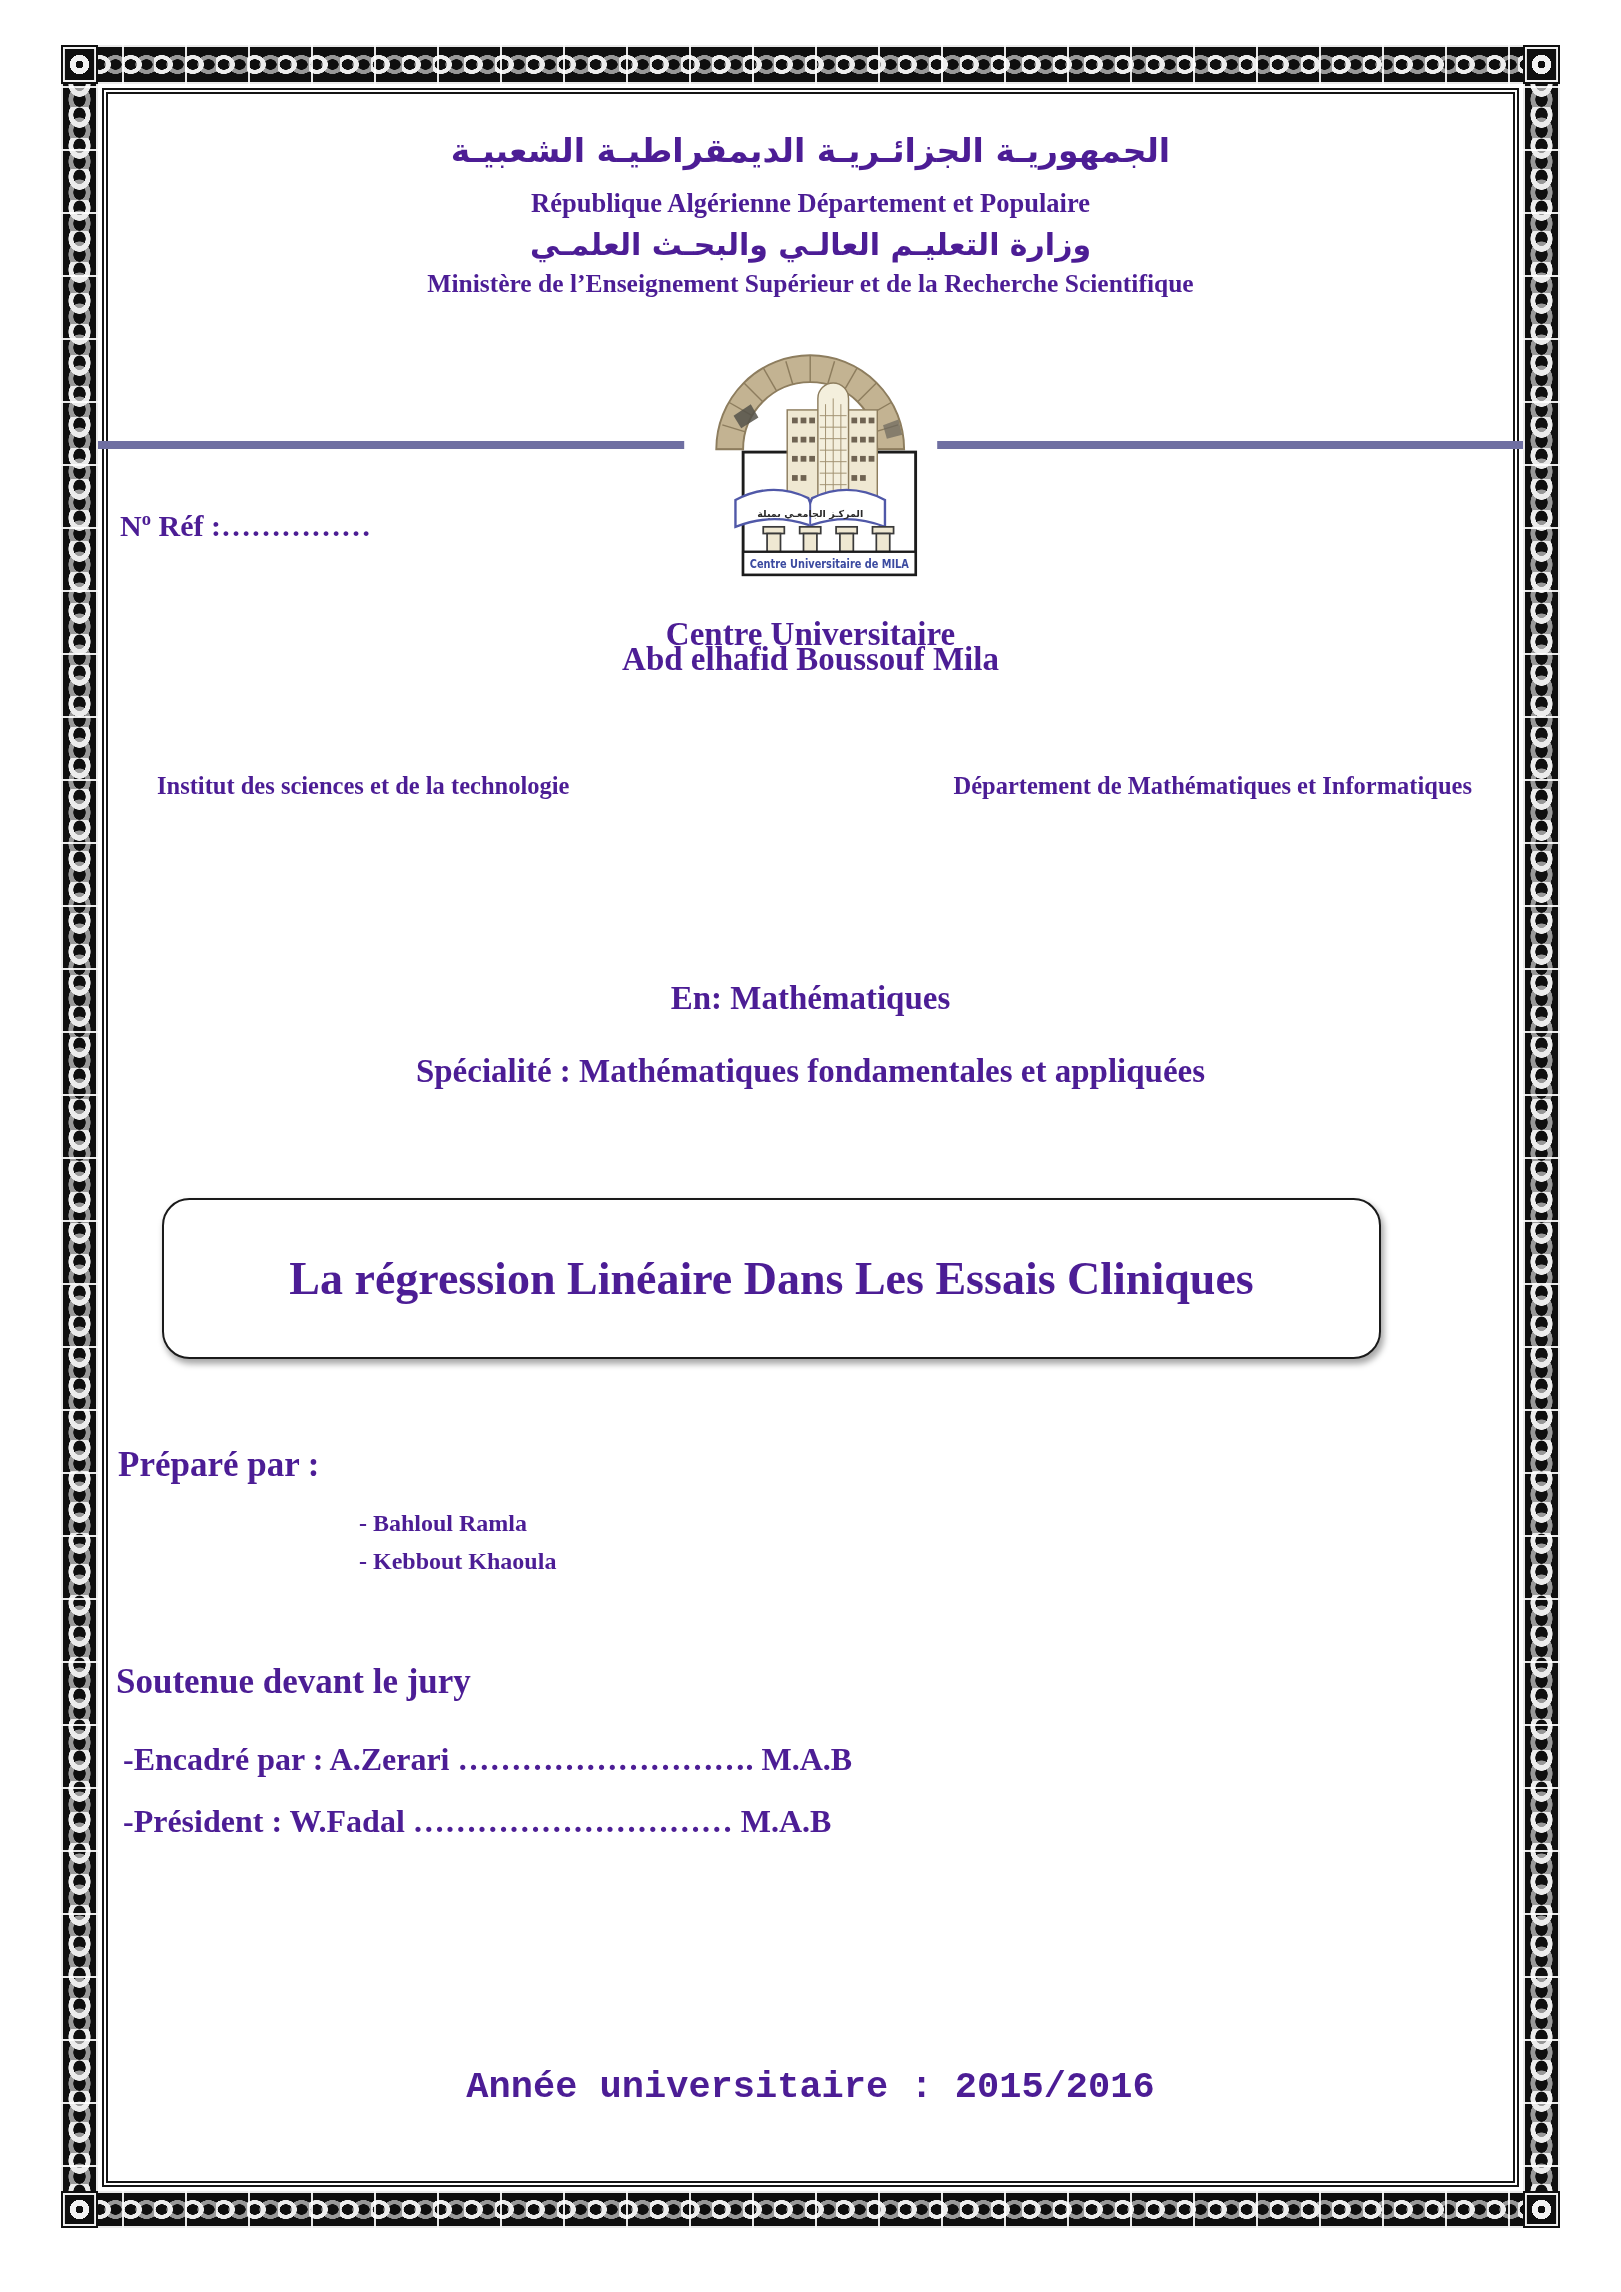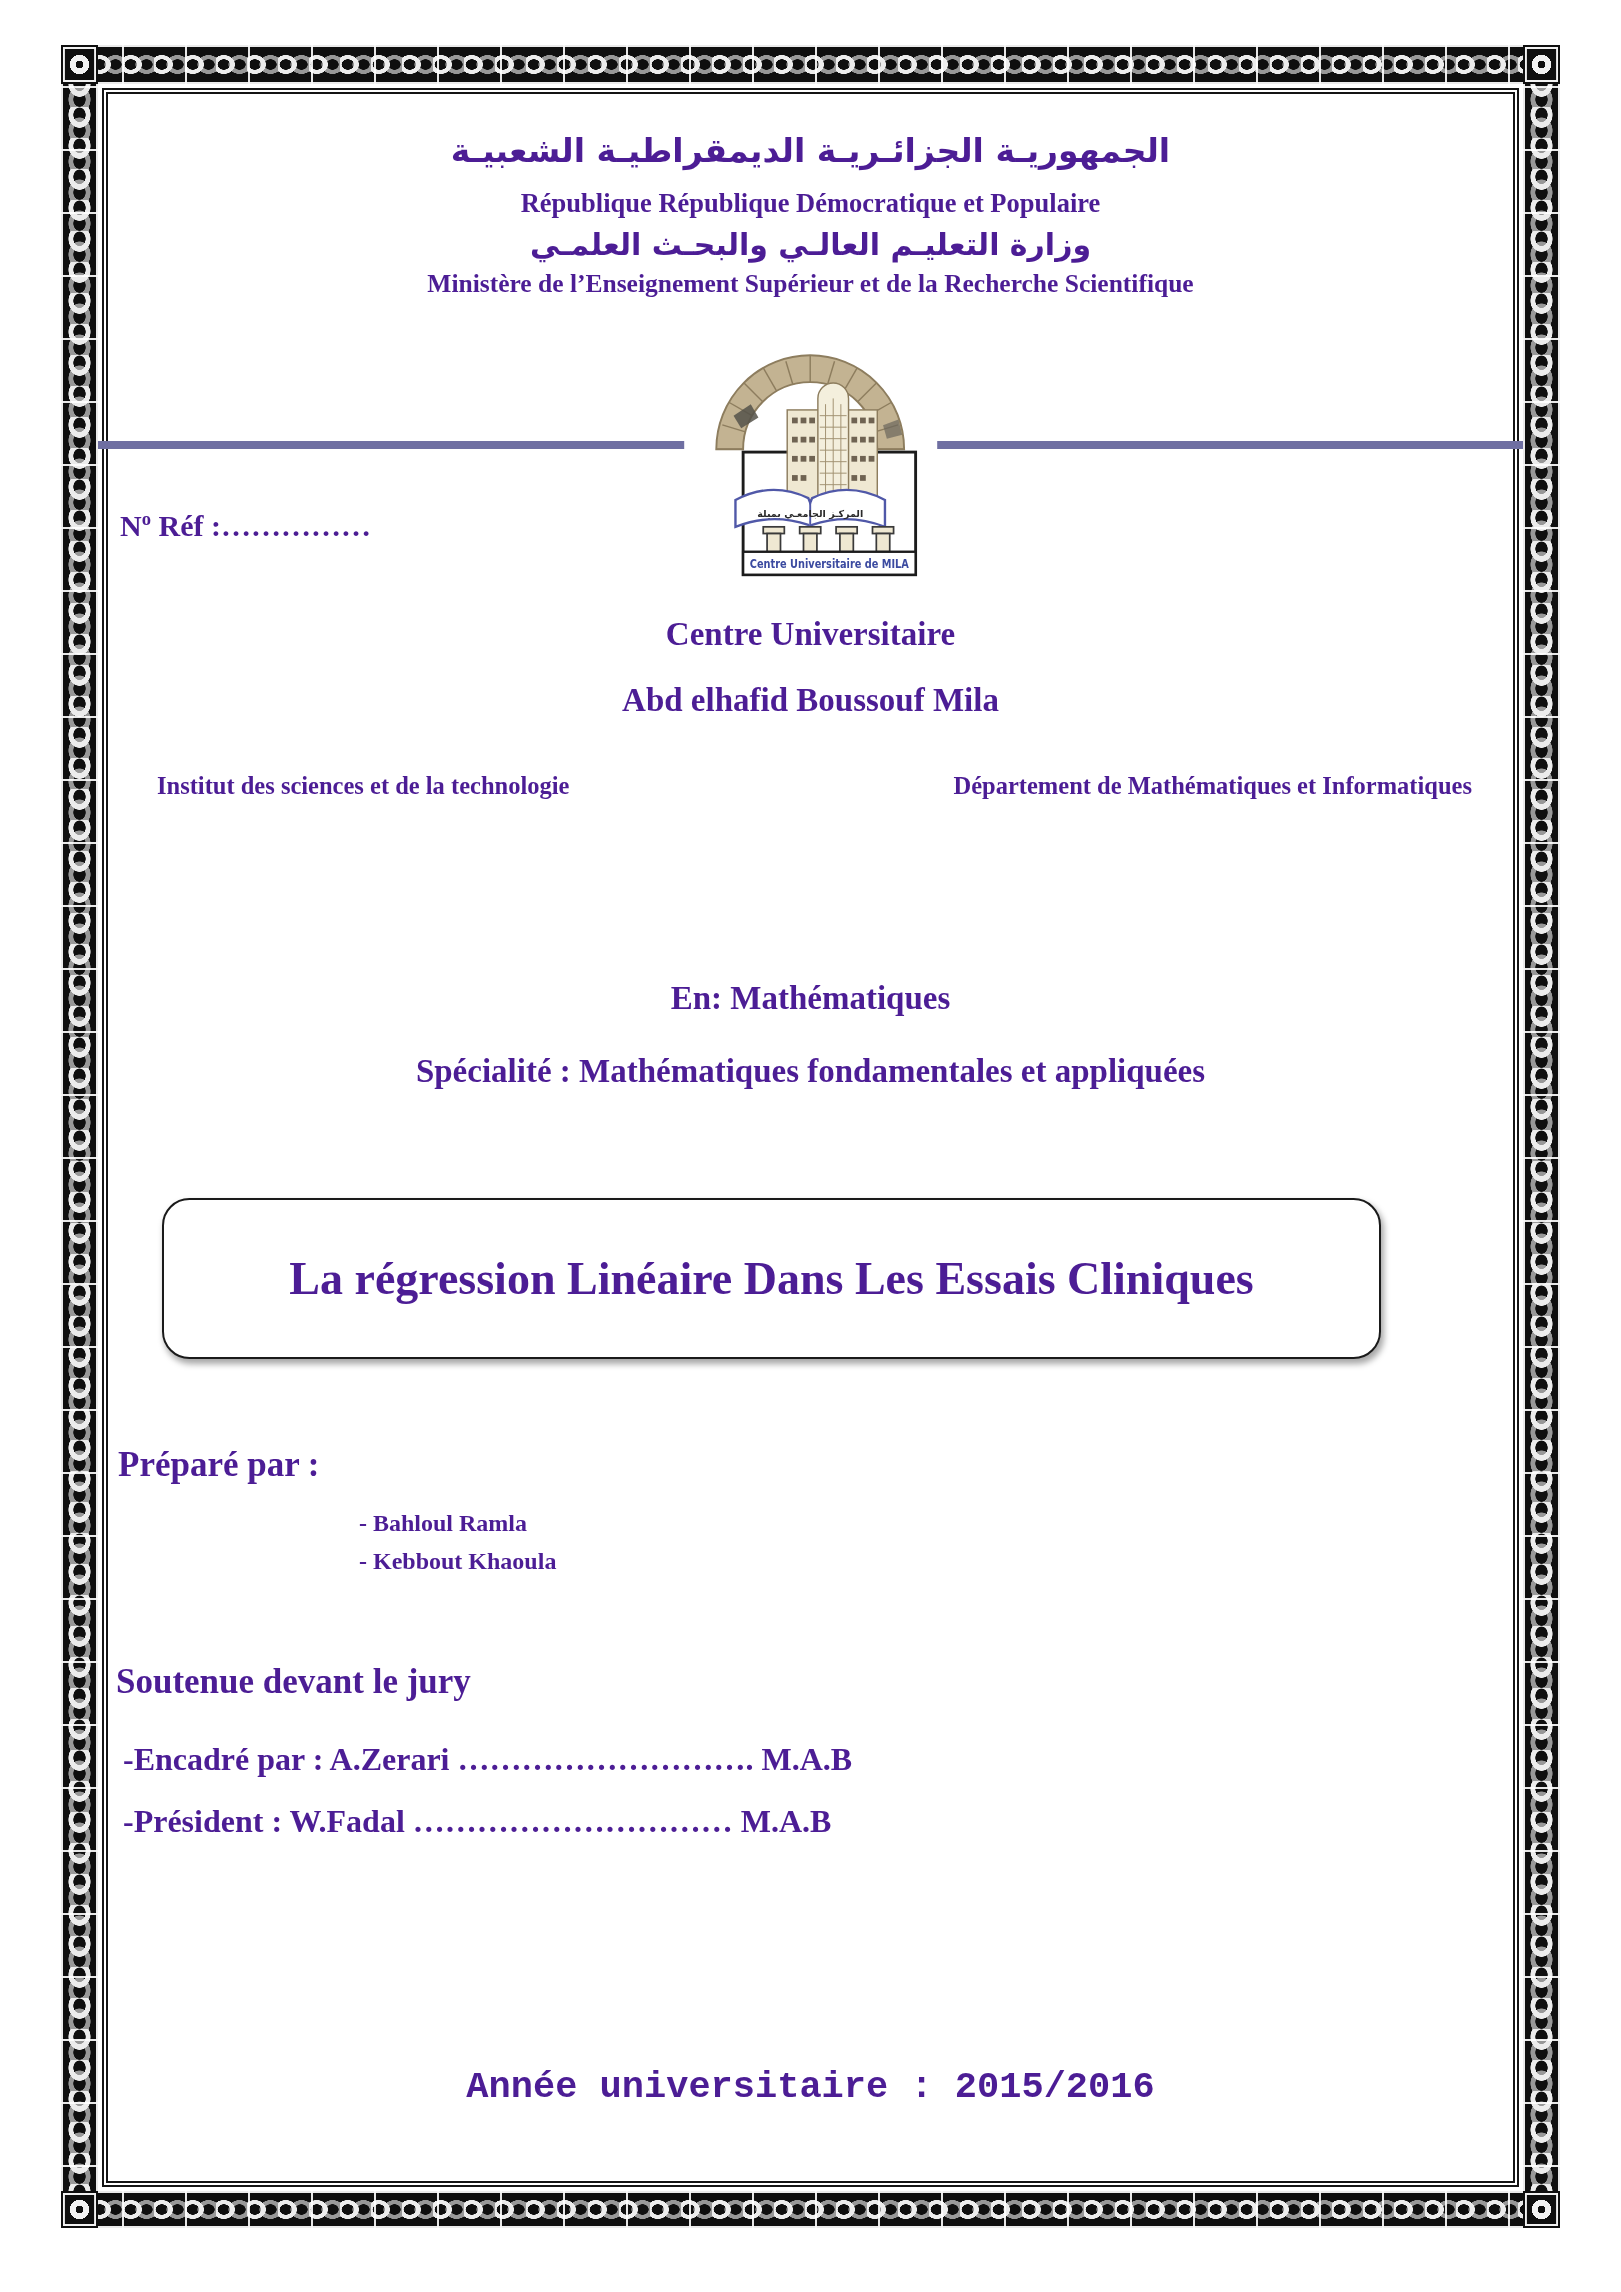--- a/index.html
+++ b/index.html
@@ -56,21 +56,21 @@
 
   .accent-line { position:absolute; top:441px; left:98px; right:98px; height:7.8px; background:#6f6fa2; }
 
   
   .logo-wrap { position:absolute; top:329px; left:50%; transform:translateX(-50%); background:#fff; padding:0 11.8px; }
 
   .t-ref { position:absolute; top:508px; left:120px; font-size:30px; font-weight:bold; }
   .t-ref sup { font-size:18.6px; }
 
   .t-cu1 { top:616px; font-size:33px; font-weight:bold; }
-  .t-cu2 { top:682px; font-size:33px; font-weight:bold; }
+  .t-cu2 { top:641px; font-size:33px; font-weight:bold; }
 
   .org-row { position:absolute; top:772px; left:157px; right:149px; display:flex; justify-content:space-between; font-size:24.5px; font-weight:bold; }
 
   .t-memoir { top:847px; left:104px; right:104px; font-size:41px; font-weight:bold; line-height:1.28; }
   .t-enmath { top:980px; font-size:33px; font-weight:bold; }
   .t-spec   { top:1053px; font-size:33px; font-weight:bold; }
 
   .title-box {
     position:absolute; top:1198px; left:162px; width:1215px; min-height:157px;
     border:2.9px solid #1a1a1a; border-radius:27.4px; background:#fff;
@@ -96,21 +96,21 @@
   <div class="band band-h band-bottom"></div>
   <div class="band band-v band-left"></div>
   <div class="band band-v band-right"></div>
   <div class="corner corner-tl"></div>
   <div class="corner corner-tr"></div>
   <div class="corner corner-bl"></div>
   <div class="corner corner-br"></div>
   <div class="inner-frame"></div>
 
   <div class="center arabic t-ar1">الجمهوريـة الجزائـريـة الديمقراطيـة الشعبيـة</div>
-  <div class="center t-fr1">République République Démocratique et Populaire</div>
+  <div class="center t-fr1">République Algérienne Département et Populaire</div>
   <div class="center arabic t-ar2">وزارة التعليـم العالـي والبحـث العلمـي</div>
   <div class="center t-fr2">Ministère de l’Enseignement Supérieur et de la Recherche Scientifique</div>
 
   <div class="accent-line"></div>
 
   <div class="logo-wrap">
     <svg width="230" height="250" viewBox="0 0 240 260">
 
       <path d="M22,125 A98,98 0 0 1 218,125 L190,125 A70,70 0 0 0 50,125 Z" fill="#c3b392" stroke="#8d7d5e" stroke-width="2"></path>
       <g stroke="#8d7d5e" stroke-width="1.5">

